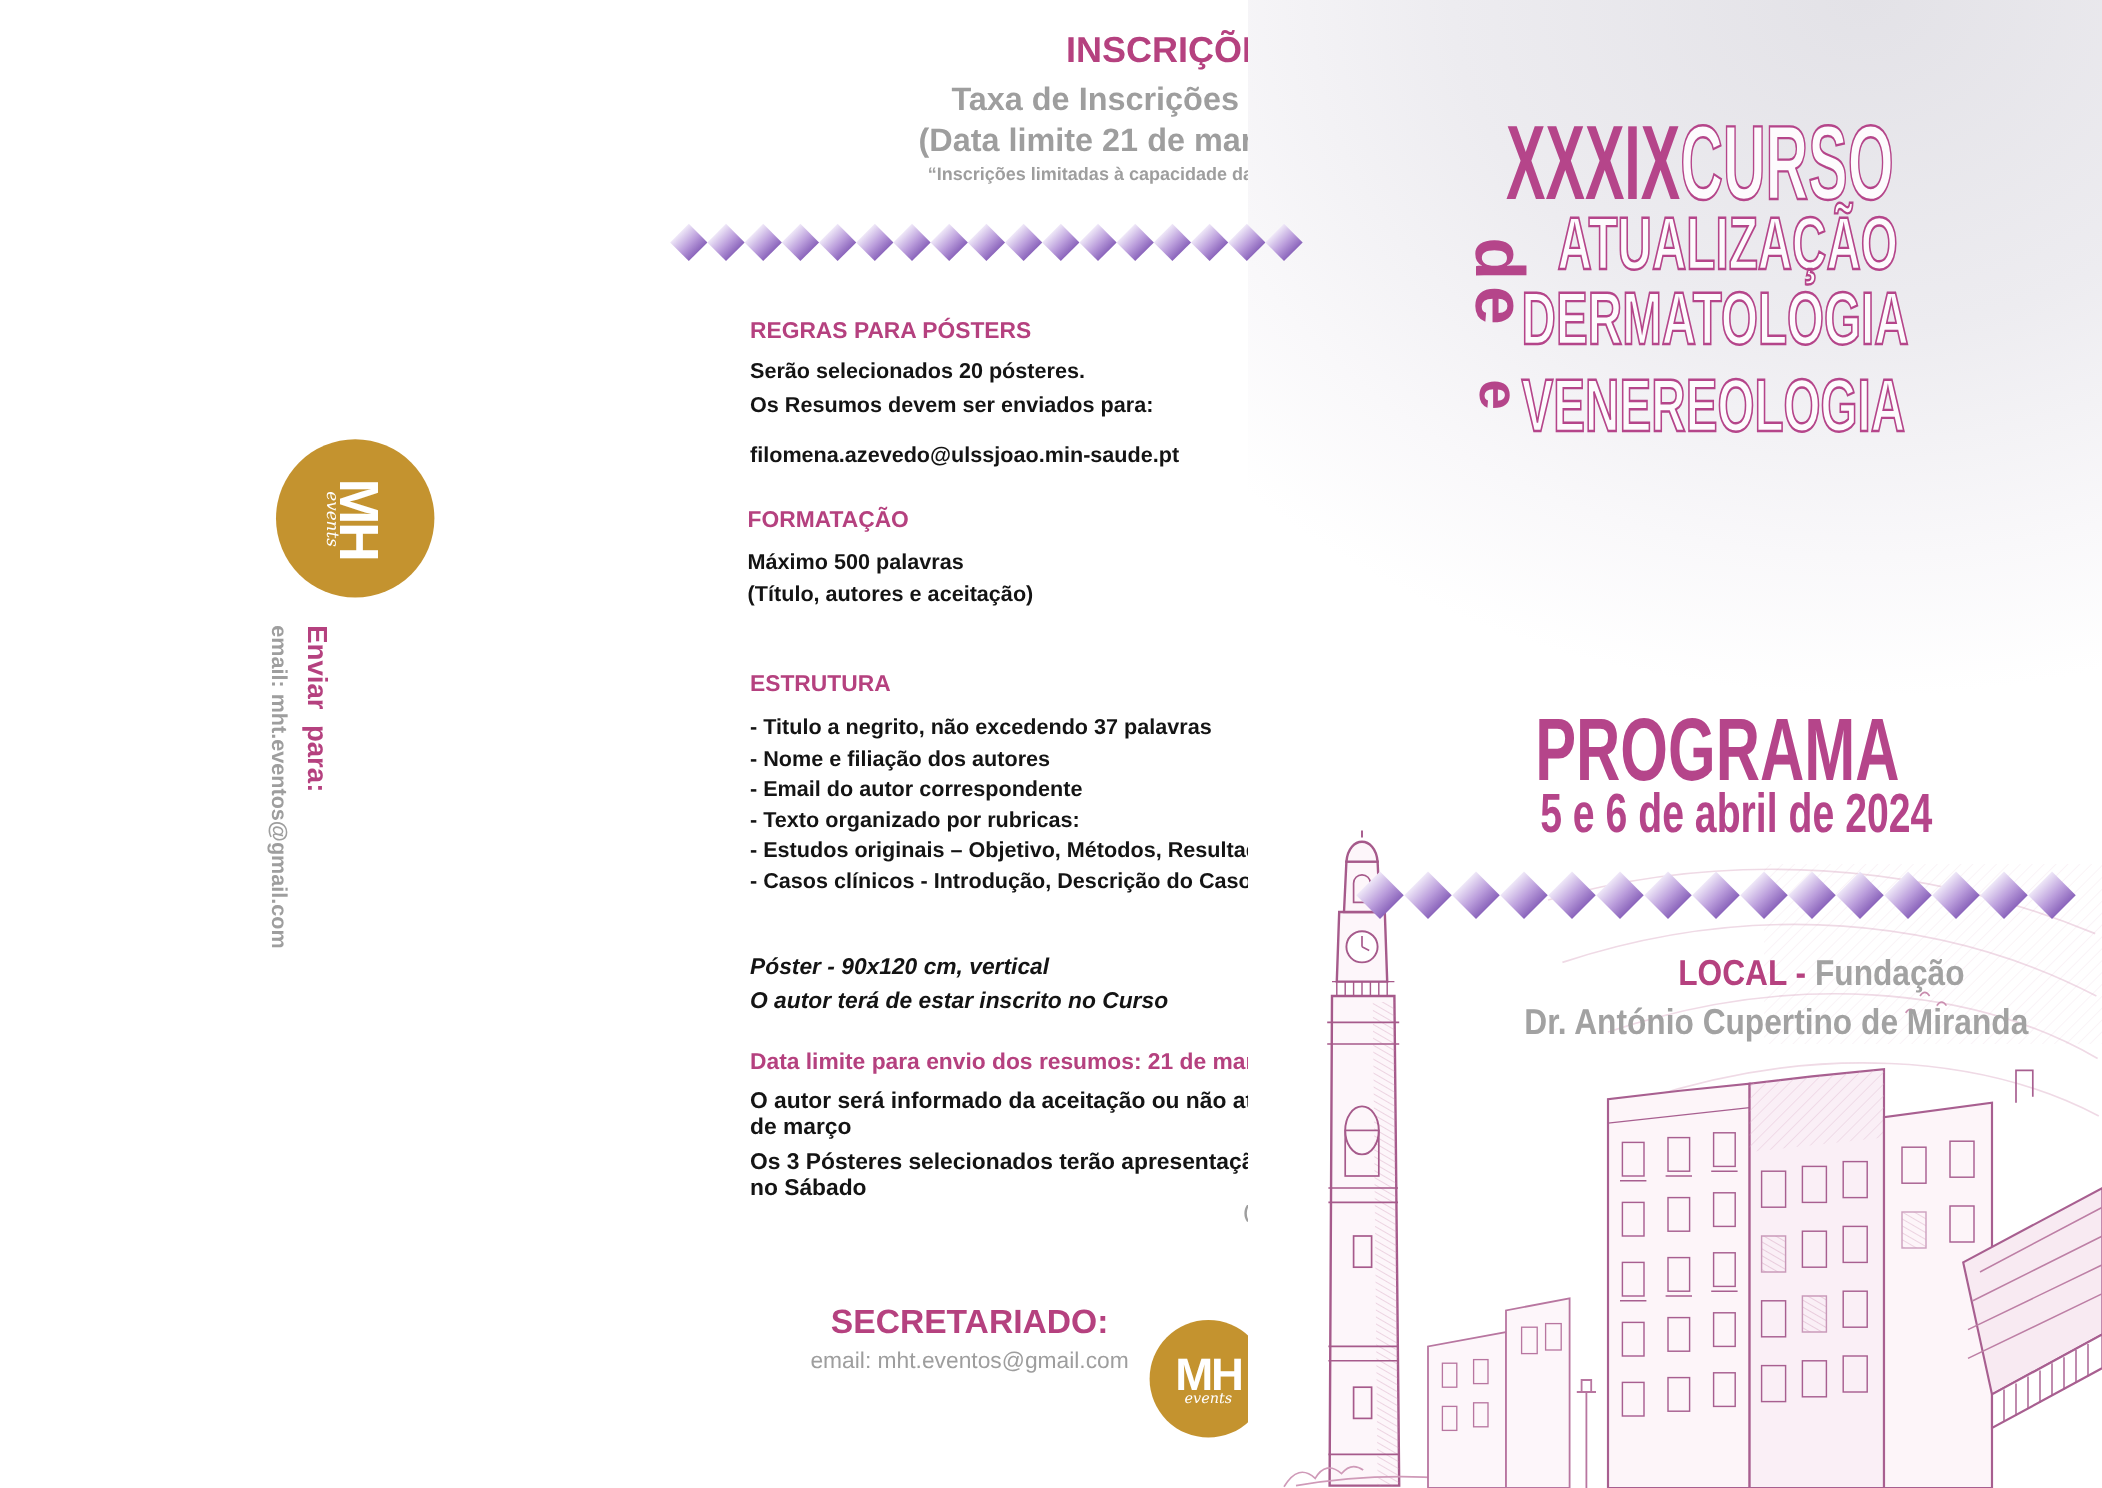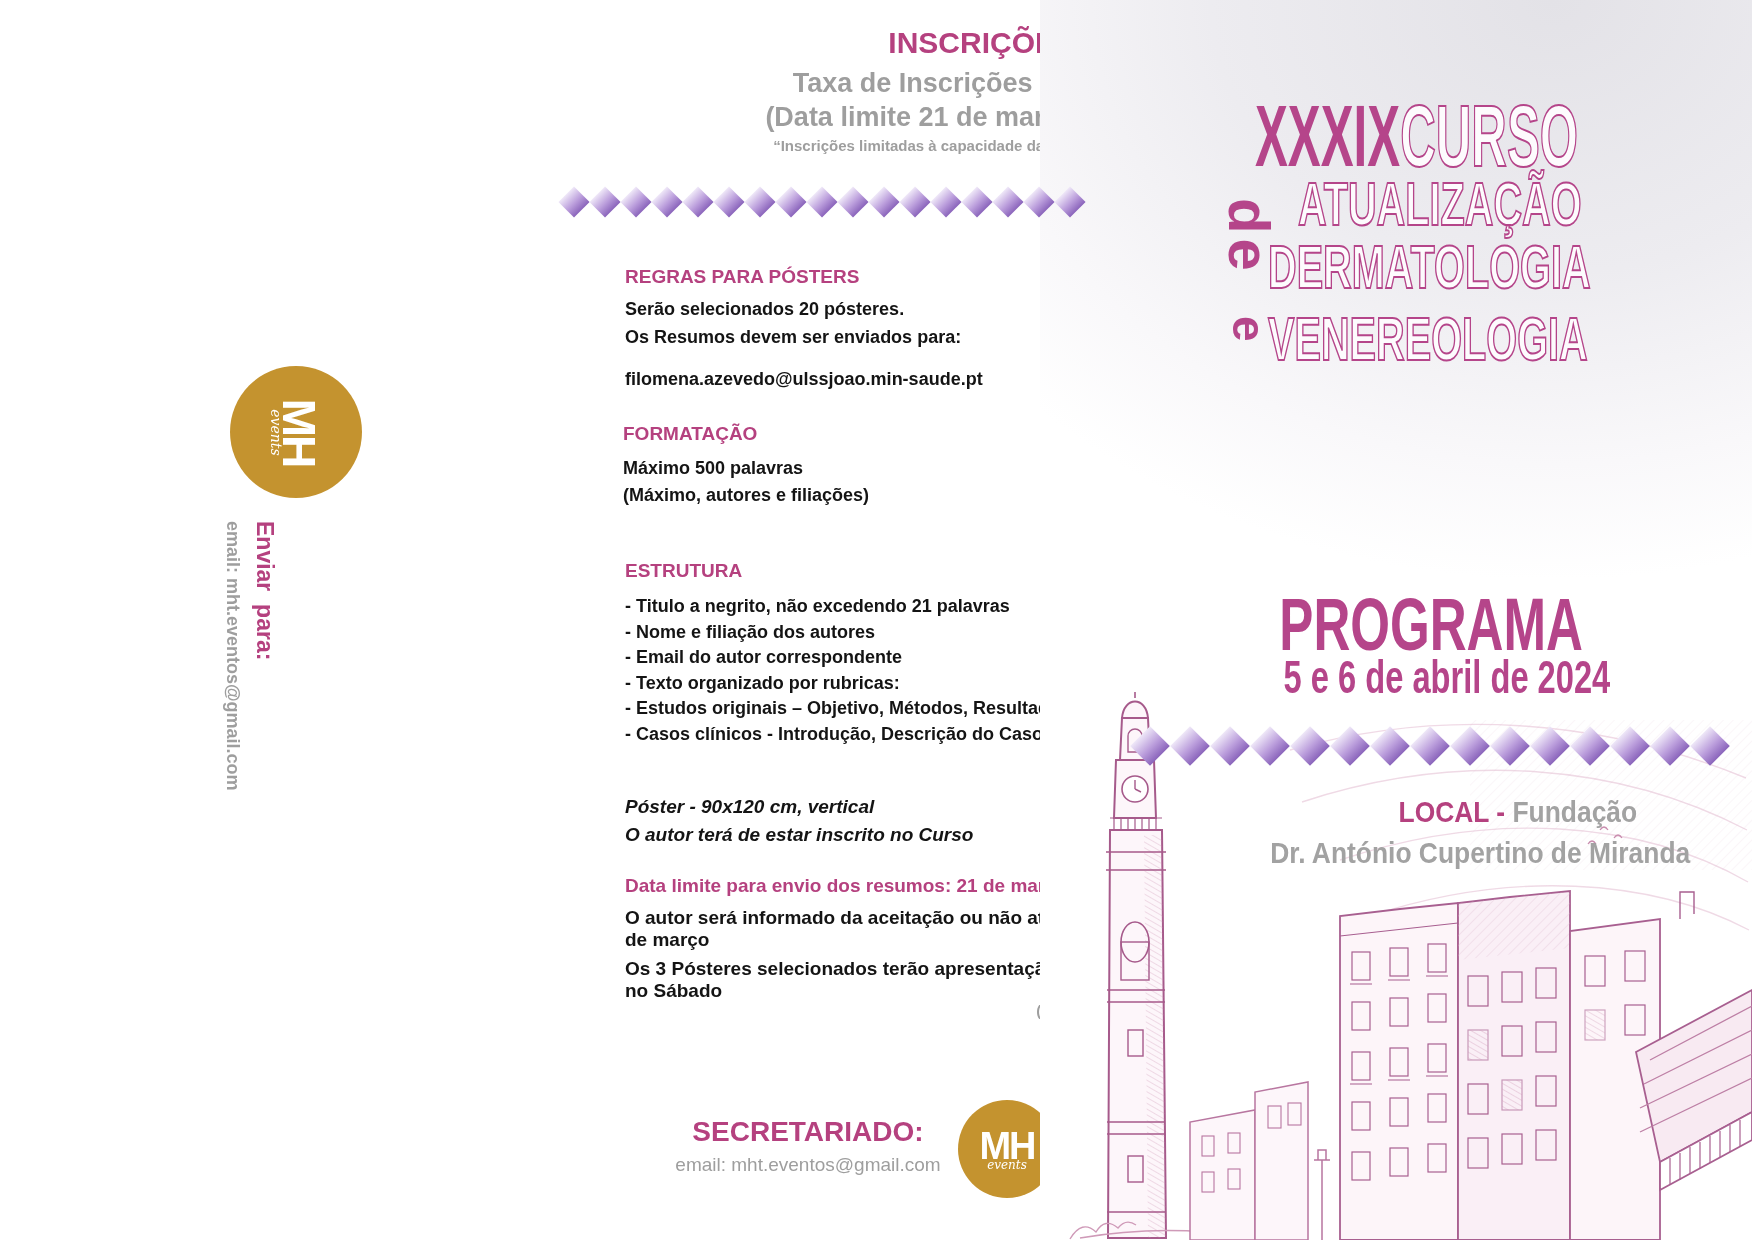--- a/index.html
+++ b/index.html
@@ -111,48 +111,48 @@
   <div class="abs" style="left:625px;top:266px;">
     <div class="h3">REGRAS PARA PÓSTERS</div>
     <div class="line" style="margin-top:11px">Serão selecionados 20 pósteres.</div>
     <div class="line" style="margin-top:7px">Os Resumos devem ser enviados para:</div>
     <div class="line" style="margin-top:21px">filomena.azevedo@ulssjoao.min-saude.pt</div>
   </div>
 
   <div class="abs" style="left:623px;top:423px;">
     <div class="h3">FORMATAÇÃO</div>
     <div class="line" style="margin-top:13px">Máximo 500 palavras</div>
-    <div class="line" style="margin-top:6px">(Máximo, autores e filiações)</div>
+    <div class="line" style="margin-top:6px">(Título, autores e aceitação)</div>
   </div>
 
   <div class="abs items" style="left:625px;top:560px;">
     <div class="h3">ESTRUTURA</div>
     <div style="margin-top:12px">
-      <div class="line">- Titulo a negrito, não excedendo 21 palavras</div>
+      <div class="line">- Titulo a negrito, não excedendo 37 palavras</div>
       <div class="line">- Nome e filiação dos autores</div>
       <div class="line">- Email do autor correspondente</div>
       <div class="line">- Texto organizado por rubricas:</div>
       <div class="line">- Estudos originais – Objetivo, Métodos, Resultados e Conclusões</div>
       <div class="line">- Casos clínicos - Introdução, Descrição do Caso e Conclusão</div>
     </div>
   </div>
 
   <div class="abs" style="left:625px;top:796px;font-style:italic;">
     <div class="line19">Póster - 90x120 cm, vertical</div>
     <div class="line19" style="margin-top:6px">O autor terá de estar inscrito no Curso</div>
   </div>
 
   <div class="abs" style="left:625px;top:875px;width:498px;">
     <div class="h3">Data limite para envio dos resumos: 21 de março</div>
     <div class="line19" style="margin-top:10px">O autor será informado da aceitação ou não até dia 28 de março</div>
     <div class="line19" style="margin-top:7px">Os 3 Pósteres selecionados terão apresentação oral no Sábado</div>
     <div class="small-note">(5 minutos)</div>
   </div>
 
-  <div class="abs" style="left:608px;top:1116px;width:400px;text-align:center;">
+  <div class="abs" style="left:608px;top:1086px;width:400px;text-align:center;">
     <div class="sec-h mag">SECRETARIADO:</div>
     <div class="sec-mail gray">email: mht.eventos@gmail.com</div>
   </div>
 
   <div class="logo logo-sm" style="left:958px;top:1100px;width:98px;height:98px;">
     <div class="logo-inner">
       <span class="logo-mh">MH</span>
       <span class="logo-ev">events</span>
     </div>
   </div>

